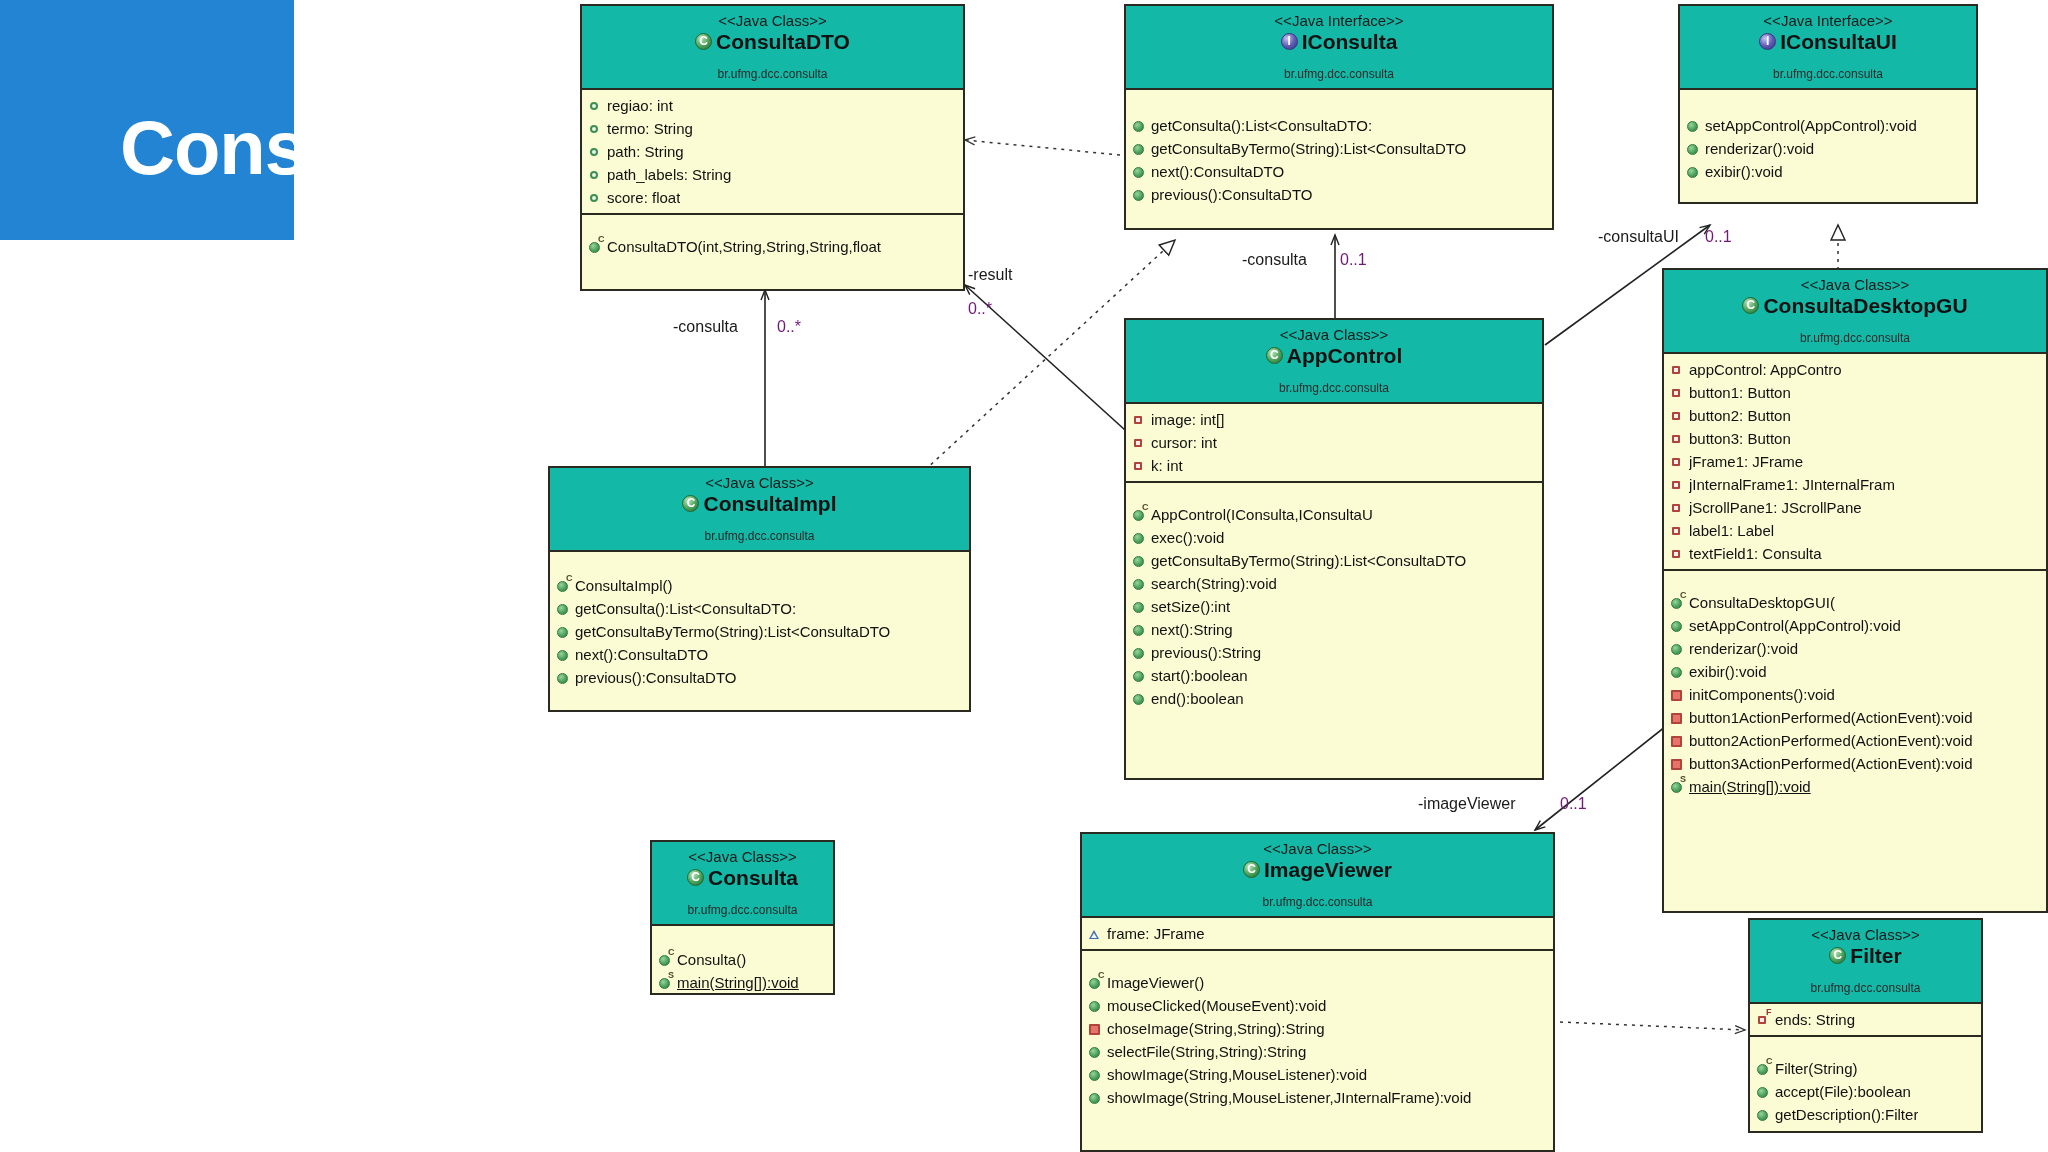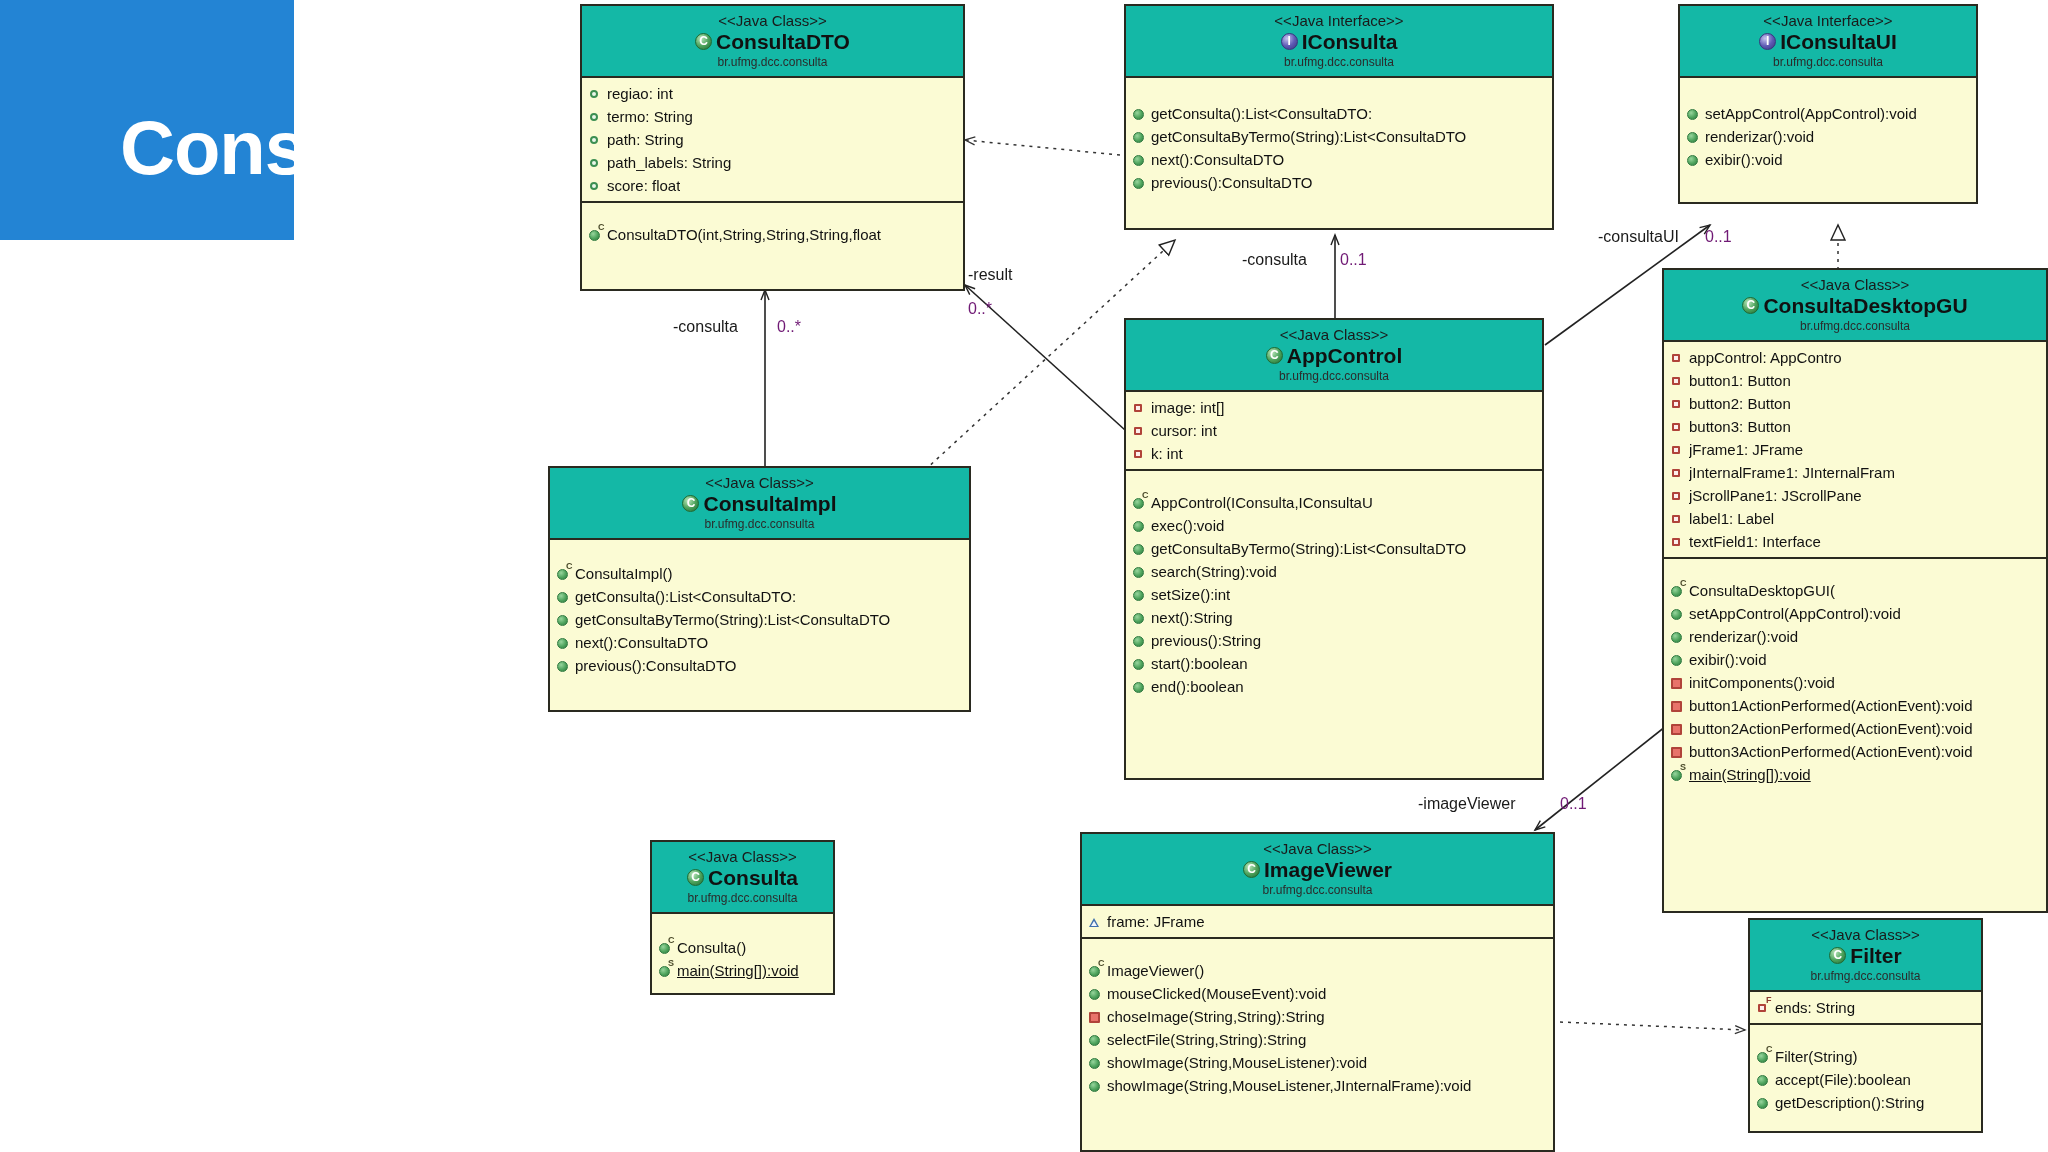--- a/index.html
+++ b/index.html
@@ -81,20 +81,21 @@
     font-size: 21px;
     font-weight: bold;
     color: #111111;
     white-space: nowrap;
   }
   .pkg {
     font-size: 12px;
     color: #2b2b2b;
     line-height: 16px;
     white-space: nowrap;
+    margin-top: 12px;
   }
   .compartment {
     padding: 4px 0 4px 0;
     border-bottom: 2px solid #2a2a20;
   }
   .compartment:last-child {
     border-bottom: none;
     margin-top: 16px;
   }
   .member {
@@ -562,21 +563,21 @@
       <div class="member">
         <span class="mk mk-attr-priv"></span>
         <span class="mtext">jScrollPane1: JScrollPane</span>
       </div>
       <div class="member">
         <span class="mk mk-attr-priv"></span>
         <span class="mtext">label1: Label</span>
       </div>
       <div class="member">
         <span class="mk mk-attr-priv"></span>
-        <span class="mtext">textField1: Interface</span>
+        <span class="mtext">textField1: Consulta</span>
       </div>
     </div>
     <div class="compartment">
       <div class="member">
         <span class="mk mk-op-pub">
             <span class="badge">C</span>
           </span>
         <span class="mtext">ConsultaDesktopGUI(</span>
       </div>
       <div class="member">
@@ -709,21 +710,21 @@
             <span class="badge">C</span>
           </span>
         <span class="mtext">Filter(String)</span>
       </div>
       <div class="member">
         <span class="mk mk-op-pub"></span>
         <span class="mtext">accept(File):boolean</span>
       </div>
       <div class="member">
         <span class="mk mk-op-pub"></span>
-        <span class="mtext">getDescription():String</span>
+        <span class="mtext">getDescription():Filter</span>
       </div>
     </div>
   </div>
 
   <div id="banner"></div>
   <div id="banner-title">Consulta</div>
 
 </div>
 
 </body></html>

